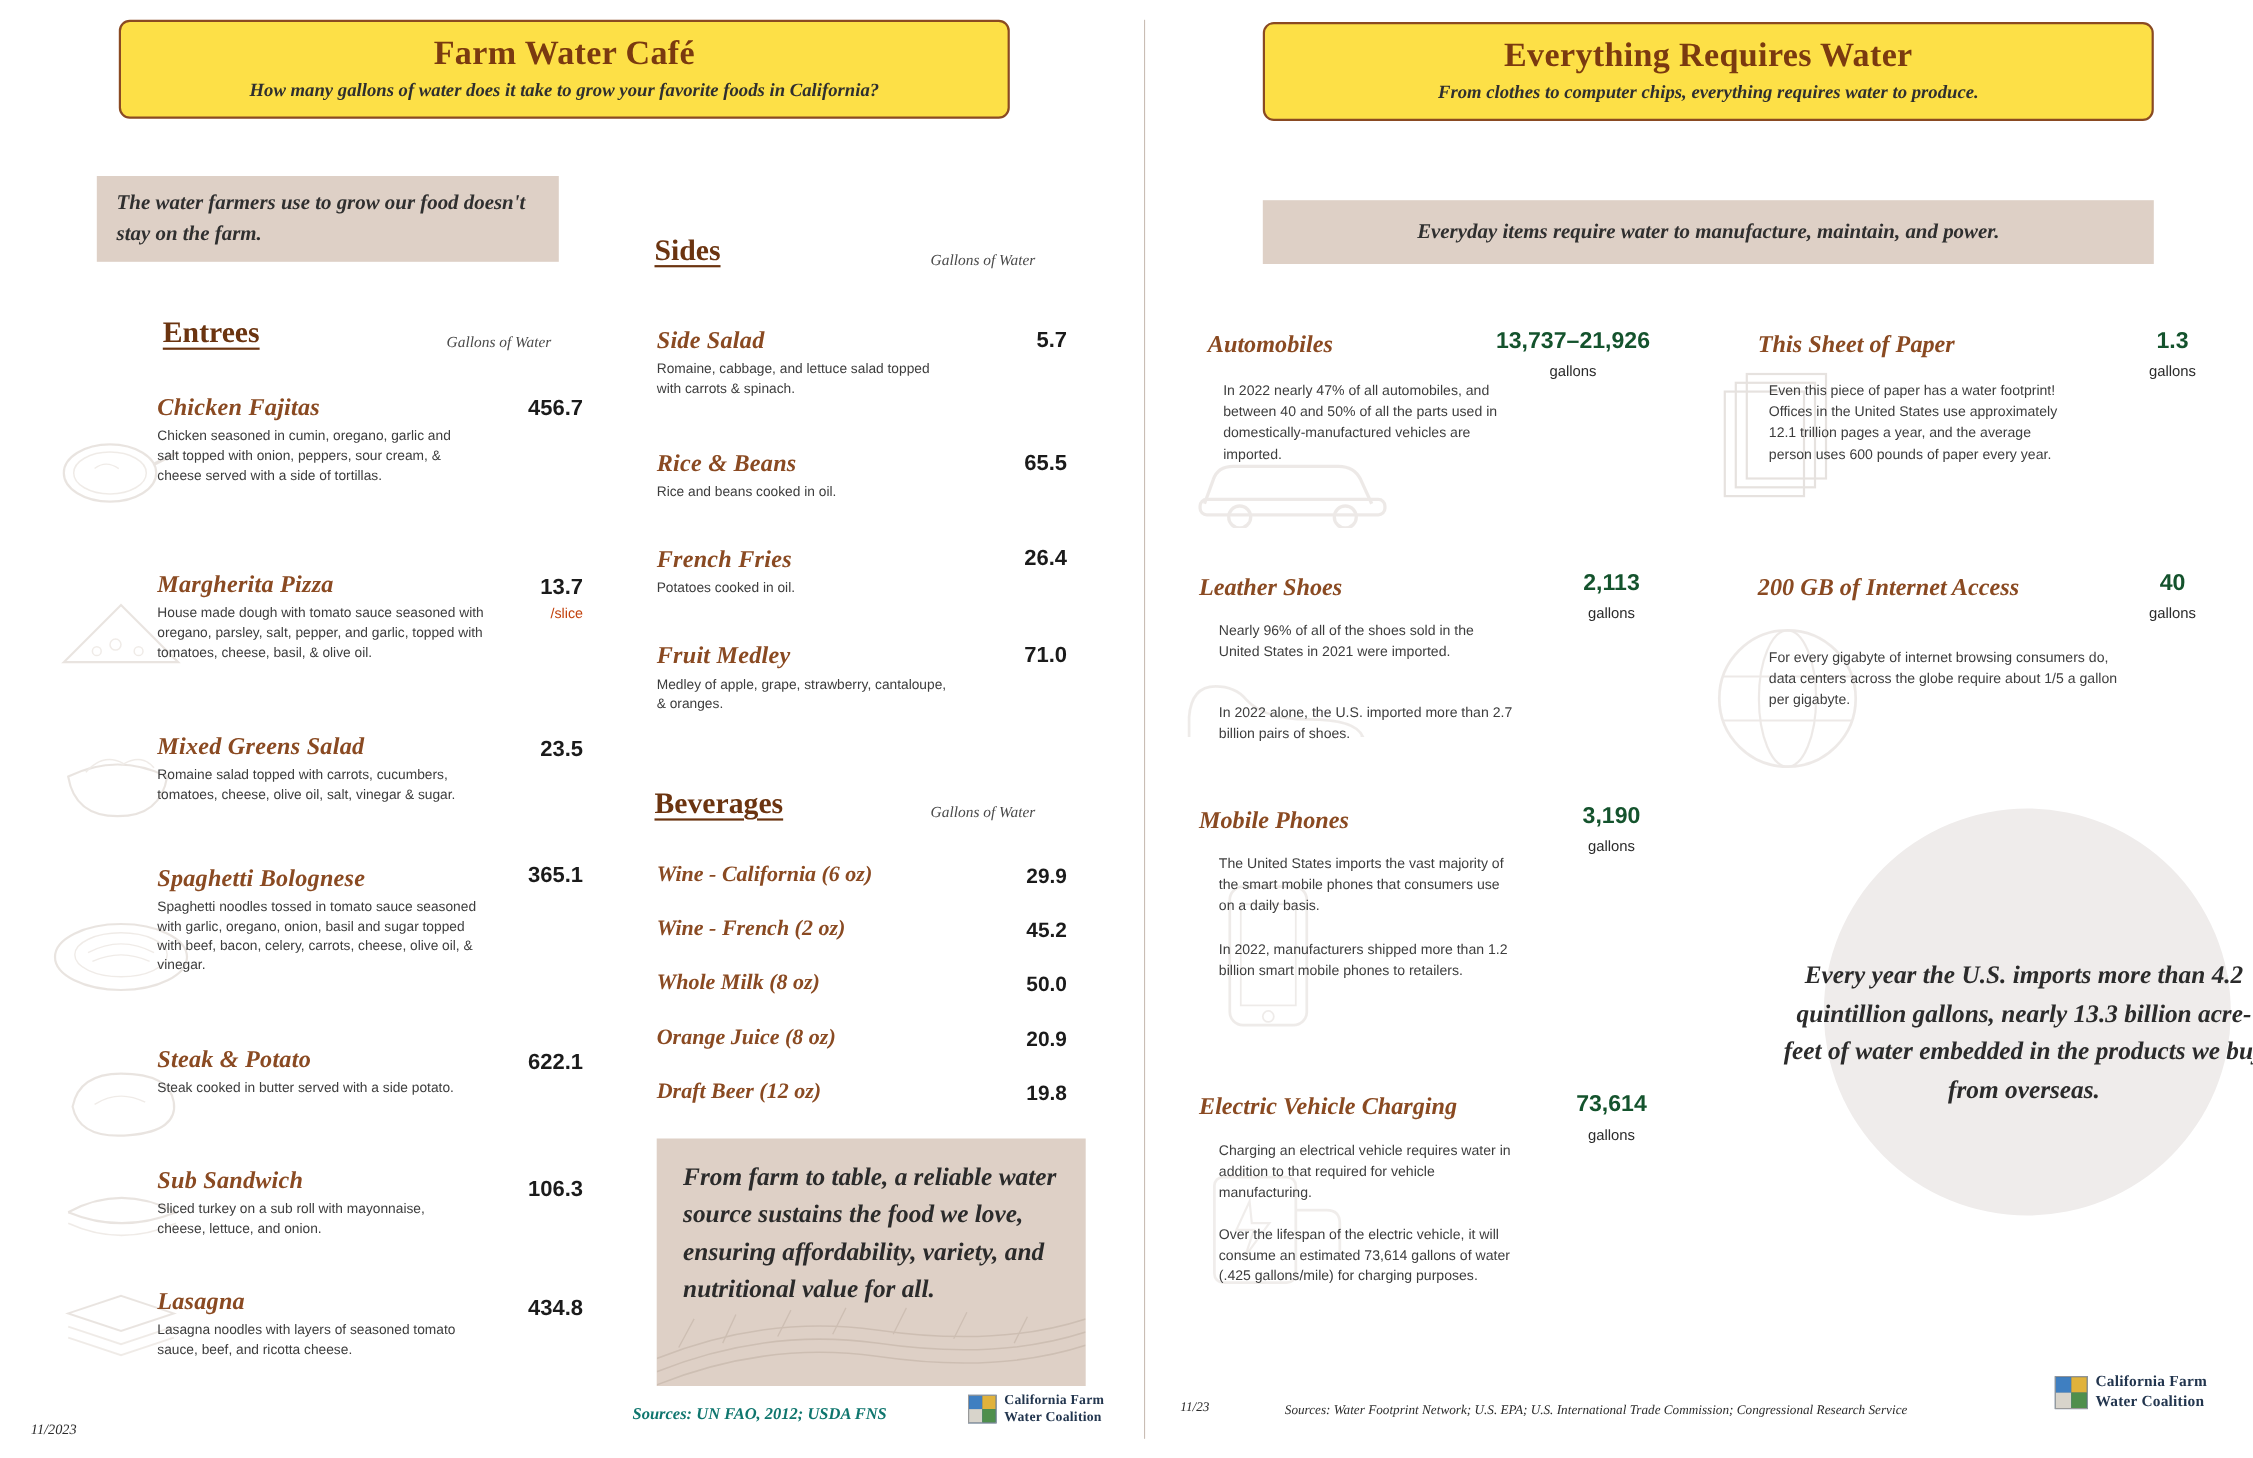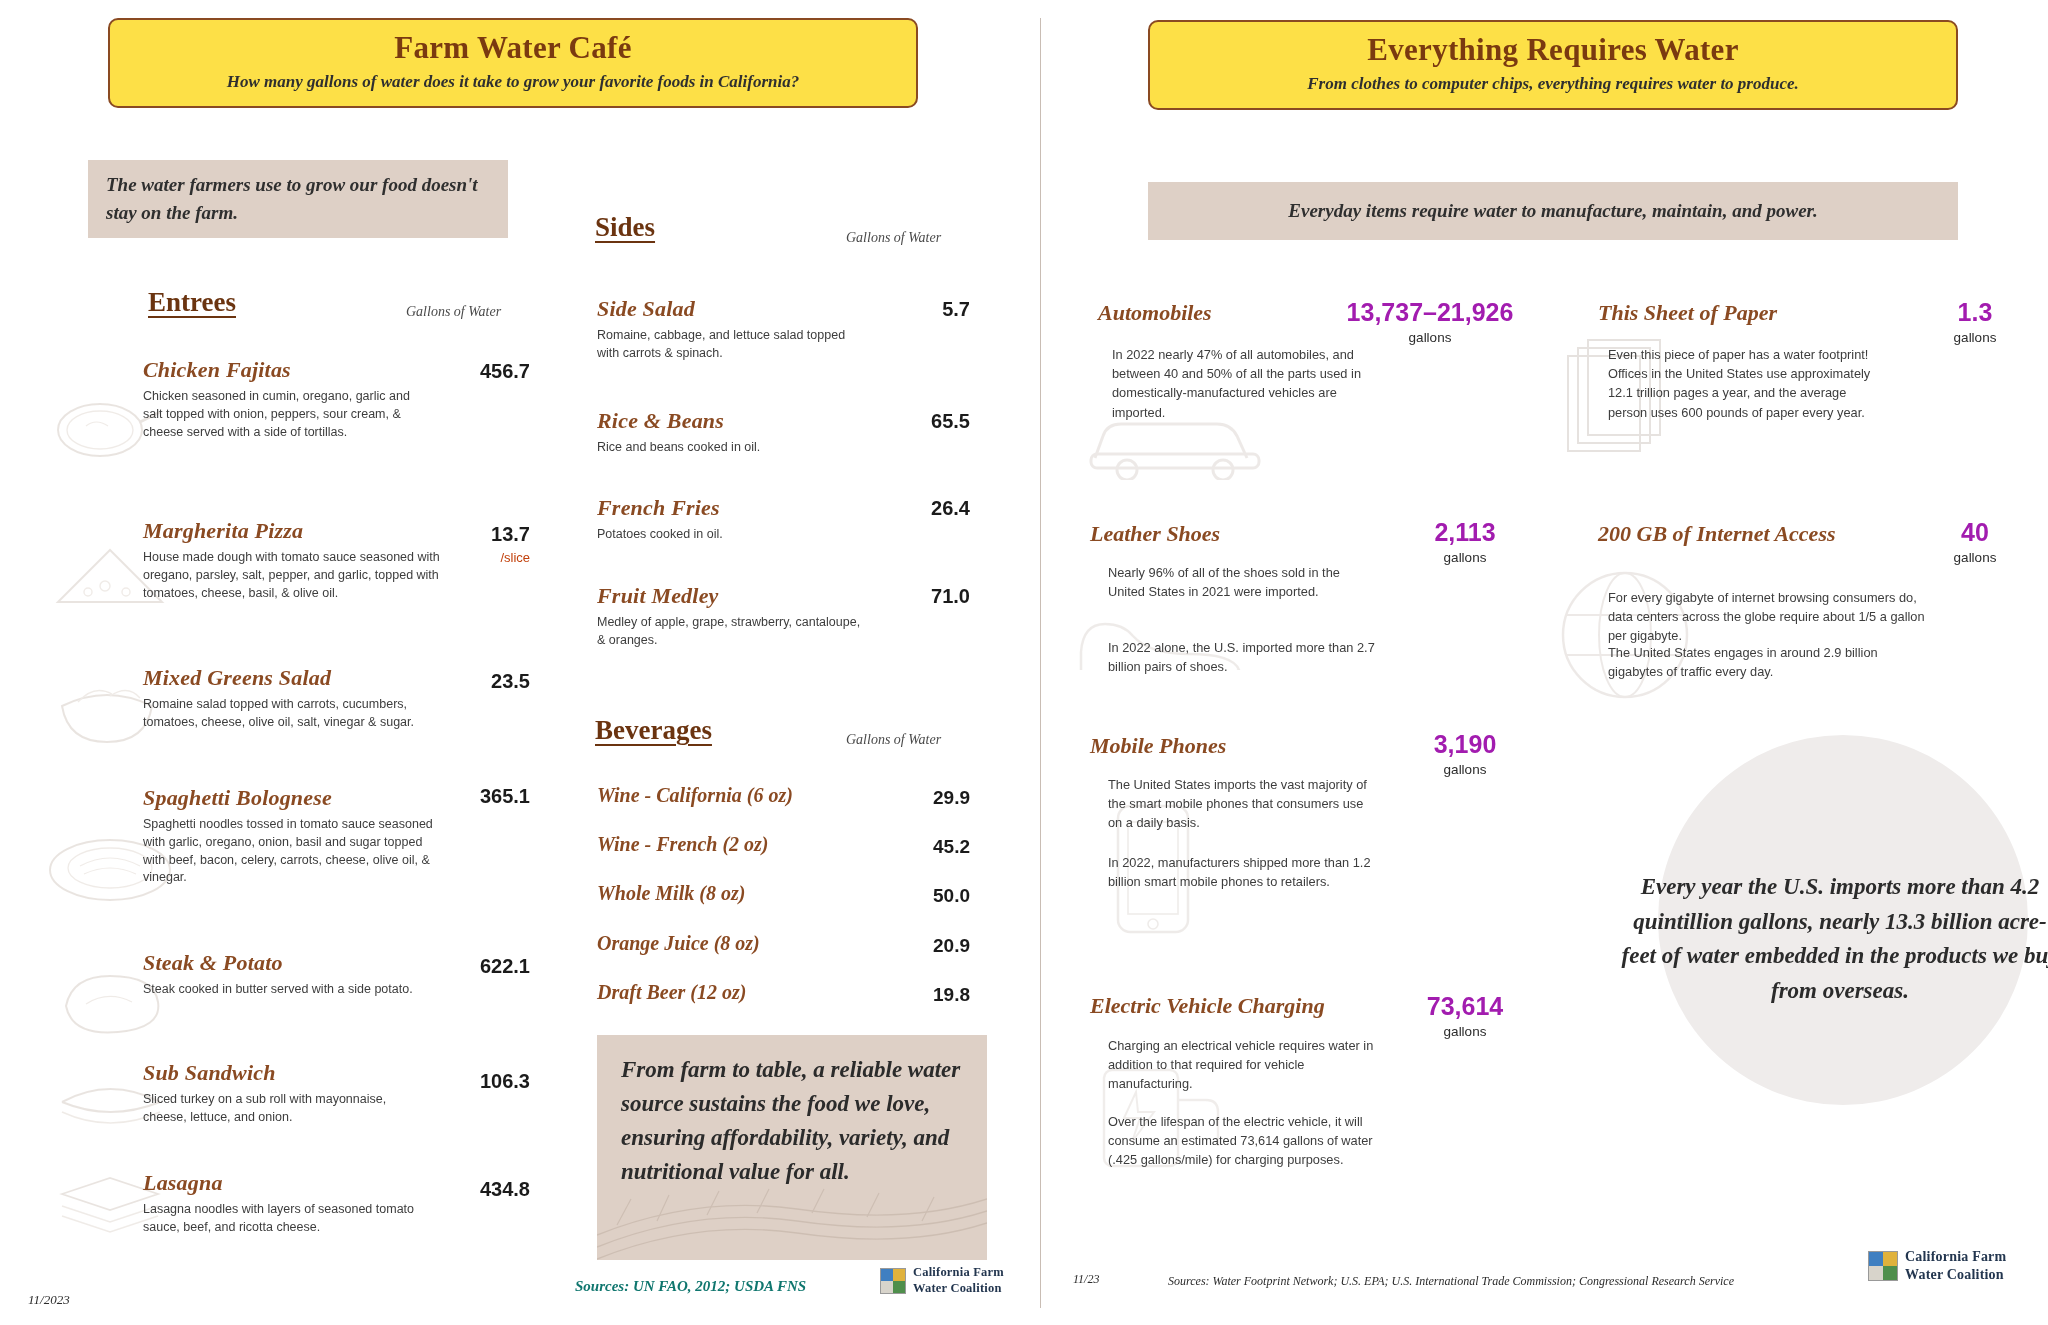--- a/index.html
+++ b/index.html
@@ -127,22 +127,22 @@
     position:absolute;
     font-family:"Liberation Serif", serif;
     font-style:italic;
     font-weight:bold;
     font-size:22px;
     color:#8a4a22;
   }
   .ritem-val {
     position:absolute;
     font-weight:bold;
-    font-size:25px;
-    color:#a21caf;
+    font-size:21px;
+    color:#14532d;
     text-align:center;
   }
   .ritem-unit {
     position:absolute;
     font-size:13.5px;
     color:#2b2b2b;
     text-align:center;
   }
   .ritem-para {
     position:absolute;
@@ -508,21 +508,20 @@
 
   <div class="ritem-name" style="left:1598px;top:300px;">This Sheet of Paper</div>
   <div class="ritem-val" style="left:1930px;top:298px;width:90px;">1.3</div>
   <div class="ritem-unit" style="left:1930px;top:330px;width:90px;">gallons</div>
   <div class="ritem-para" style="left:1608px;top:345px;width:270px;">Even this piece of paper has a water footprint!  Offices in the United States use approximately 12.1 trillion pages a year, and the average person uses 600 pounds of paper every year.</div>
 
   <div class="ritem-name" style="left:1598px;top:521px;">200 GB of Internet Access</div>
   <div class="ritem-val" style="left:1930px;top:518px;width:90px;">40</div>
   <div class="ritem-unit" style="left:1930px;top:550px;width:90px;">gallons</div>
   <div class="ritem-para" style="left:1608px;top:588px;width:320px;">For every gigabyte of internet browsing consumers do, data centers across the globe require about 1/5 a gallon per gigabyte.</div>
-  <div class="ritem-para" style="left:1608px;top:643px;width:320px;">The United States engages in around 2.9 billion gigabytes of traffic every day.</div>
 
   <div class="circle-quote" style="left:1620px;top:870px;width:440px;">Every year the U.S. imports more than 4.2 quintillion gallons, nearly 13.3 billion acre-feet of water embedded in the products we buy from overseas.</div>
 
   <div class="src-sm" style="left:1168px;top:1274px;">Sources: Water Footprint Network; U.S. EPA; U.S. International Trade Commission; Congressional Research Service</div>
 
   <div class="logo logo-lg" style="left:1868px;top:1248px;">
     <div class="logo-mark">
         <i></i>
         <i></i>
         <i></i>

